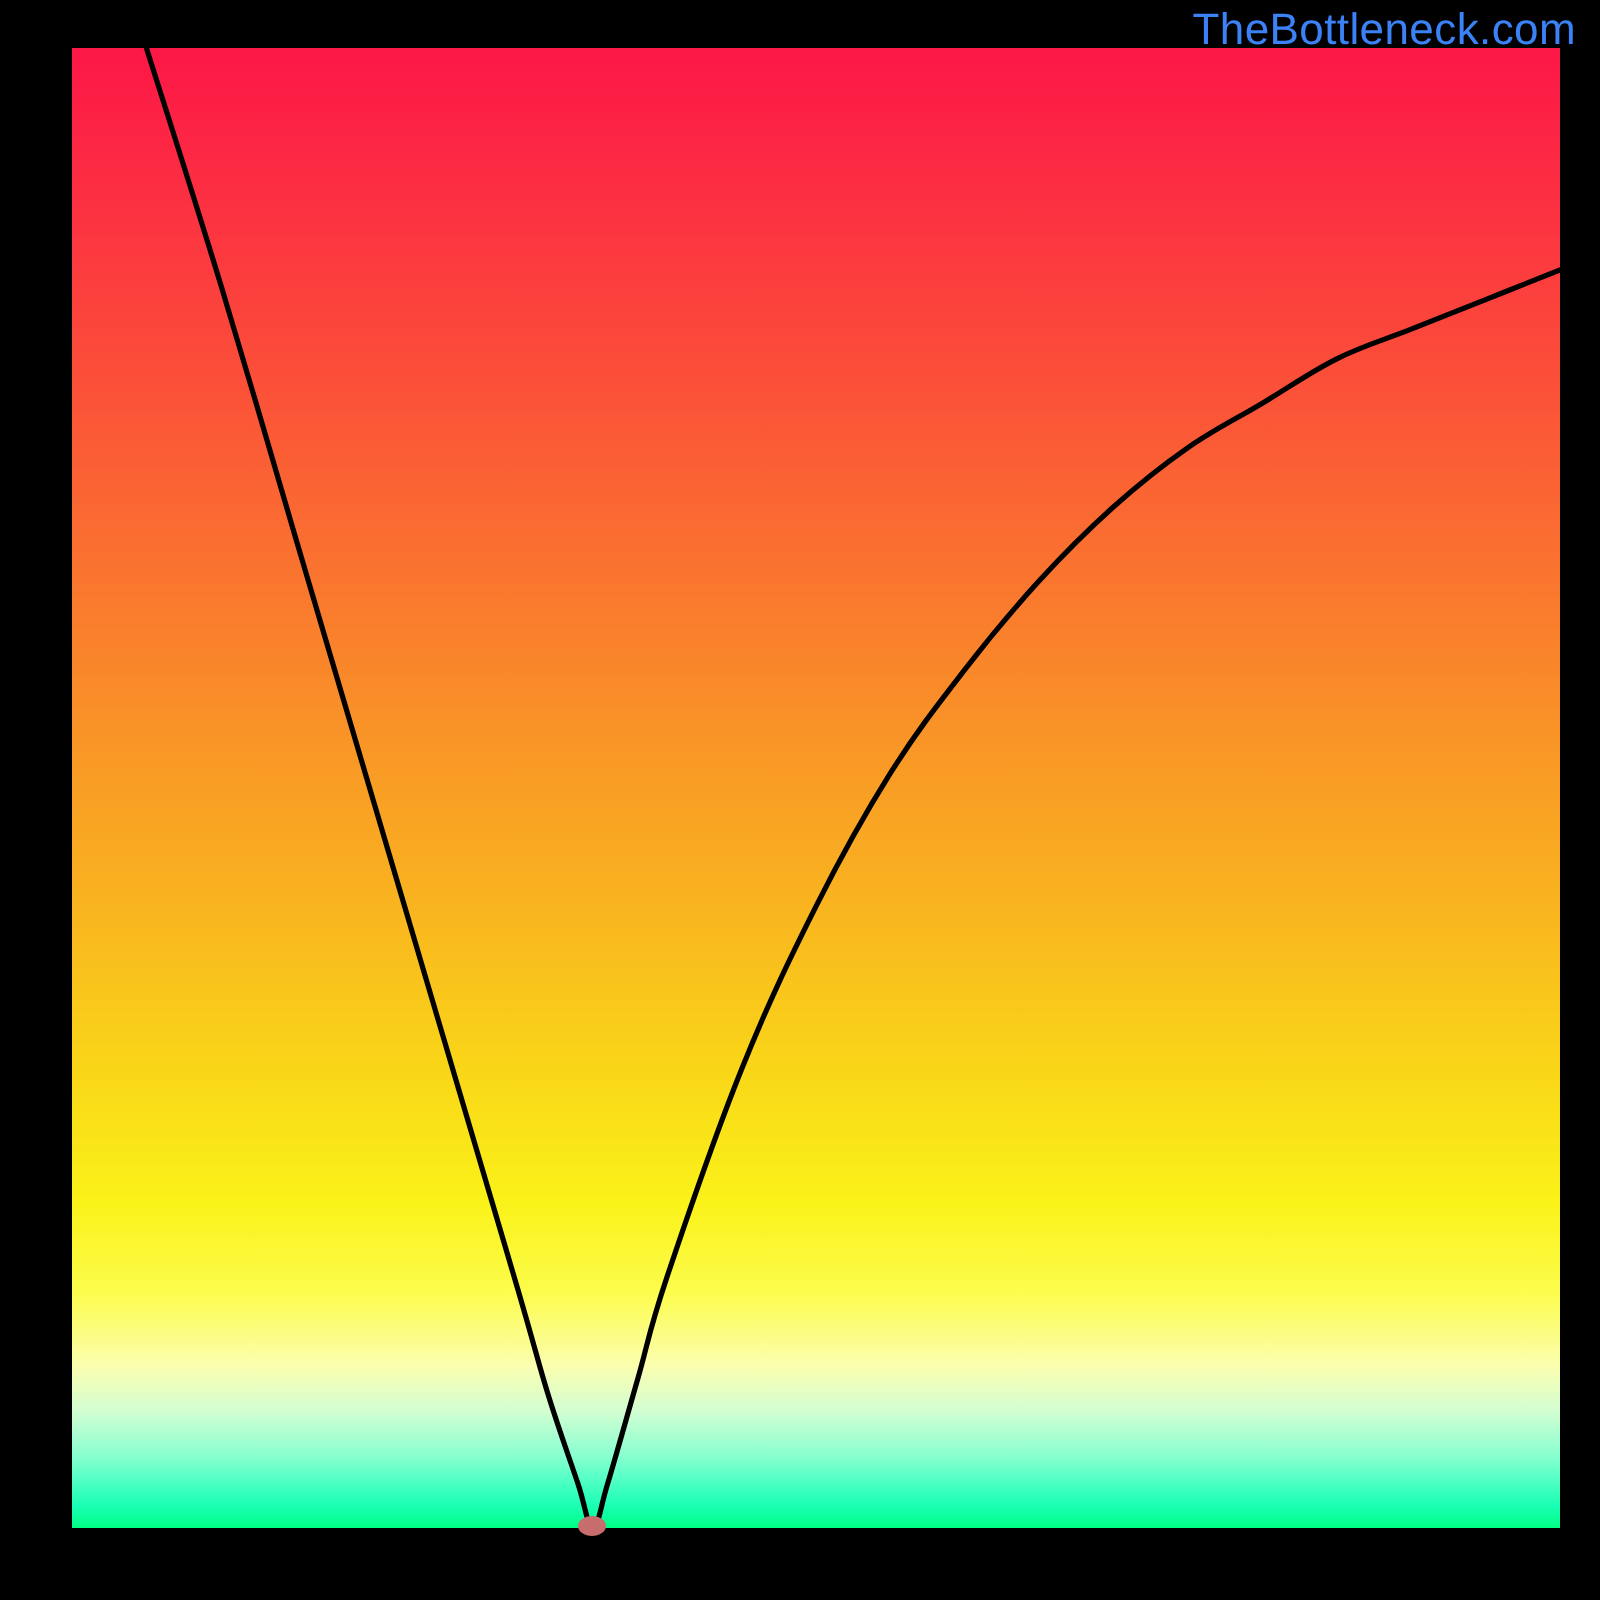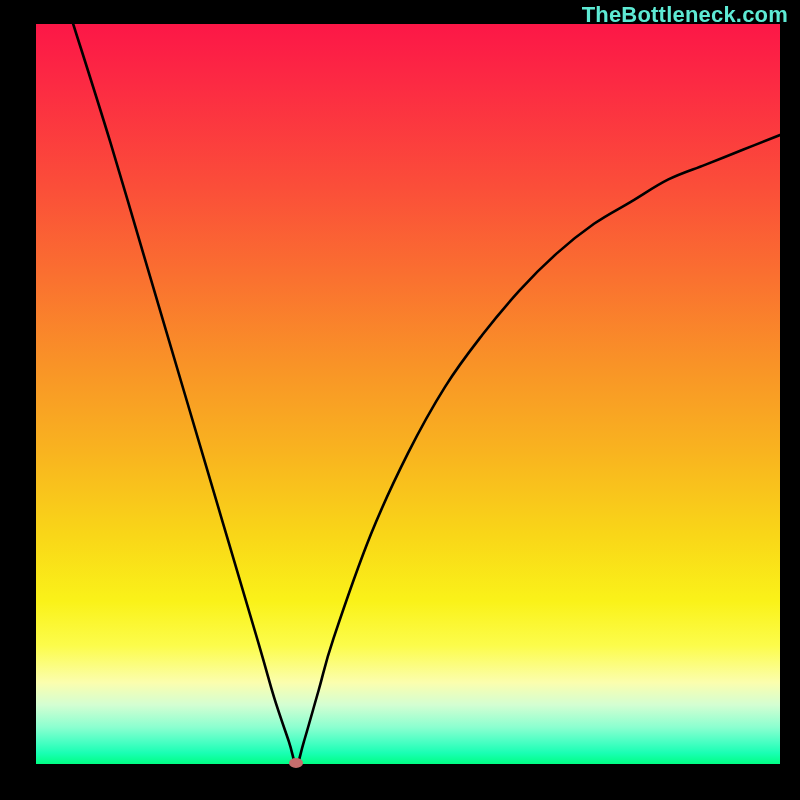--- a/index.html
+++ b/index.html
@@ -41,22 +41,22 @@
       #4affc3 97%,
       #1affb4 98.5%,
       #00ff84 100%
     );
   }
   .watermark {
     position: absolute;
     top: 2px;
     right: 12px;
     font-size: 22px;
-    font-weight: 700;
-    color: #5eead4;
+    font-weight: 400;
+    color: #3b82f6;
     letter-spacing: 0.2px;
     user-select: none;
   }
   svg.curve {
     position: absolute;
     left: 0;
     top: 0;
     width: 744px;
     height: 740px;
   }

